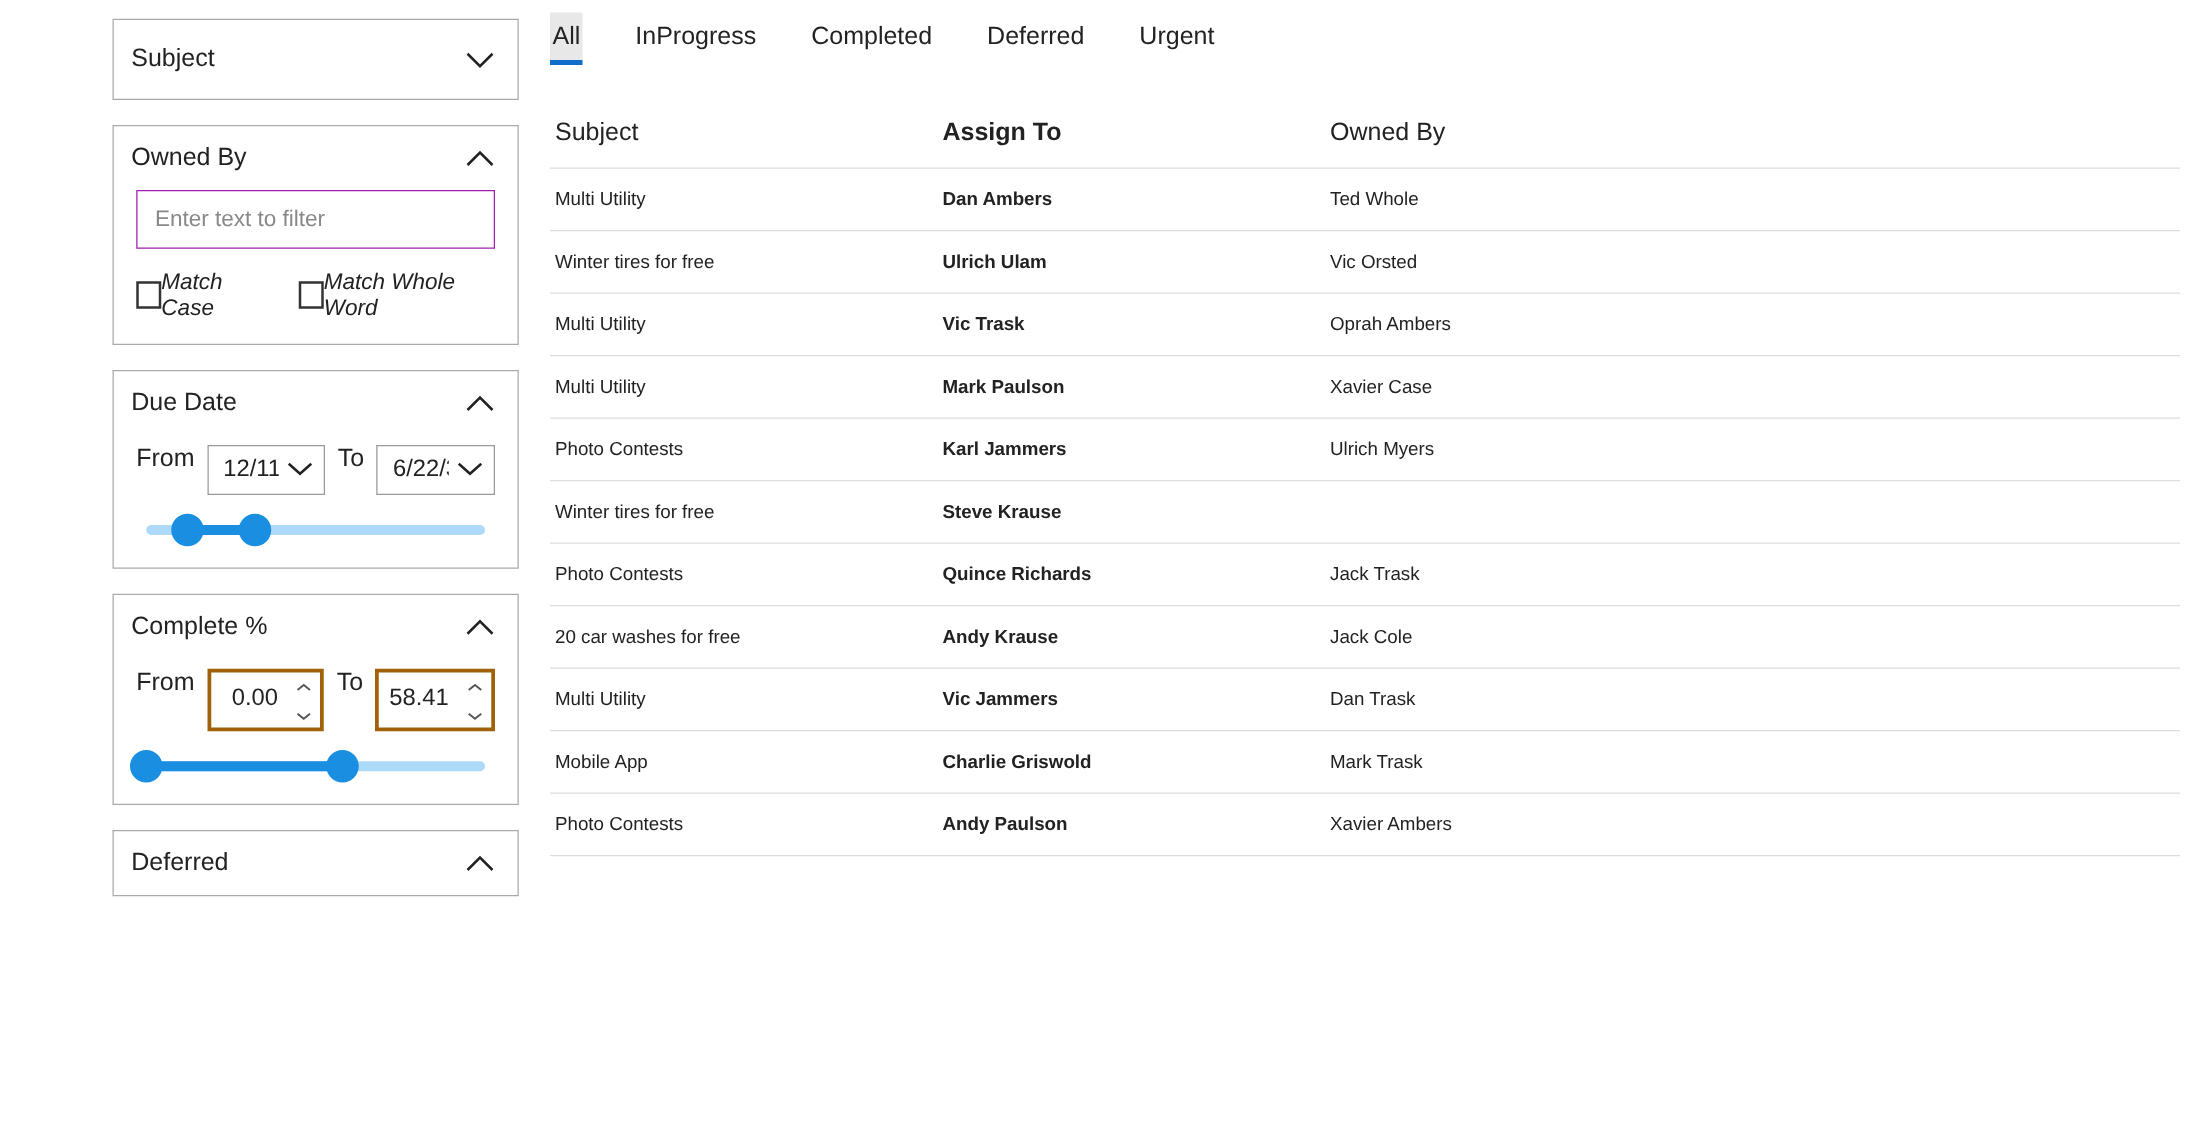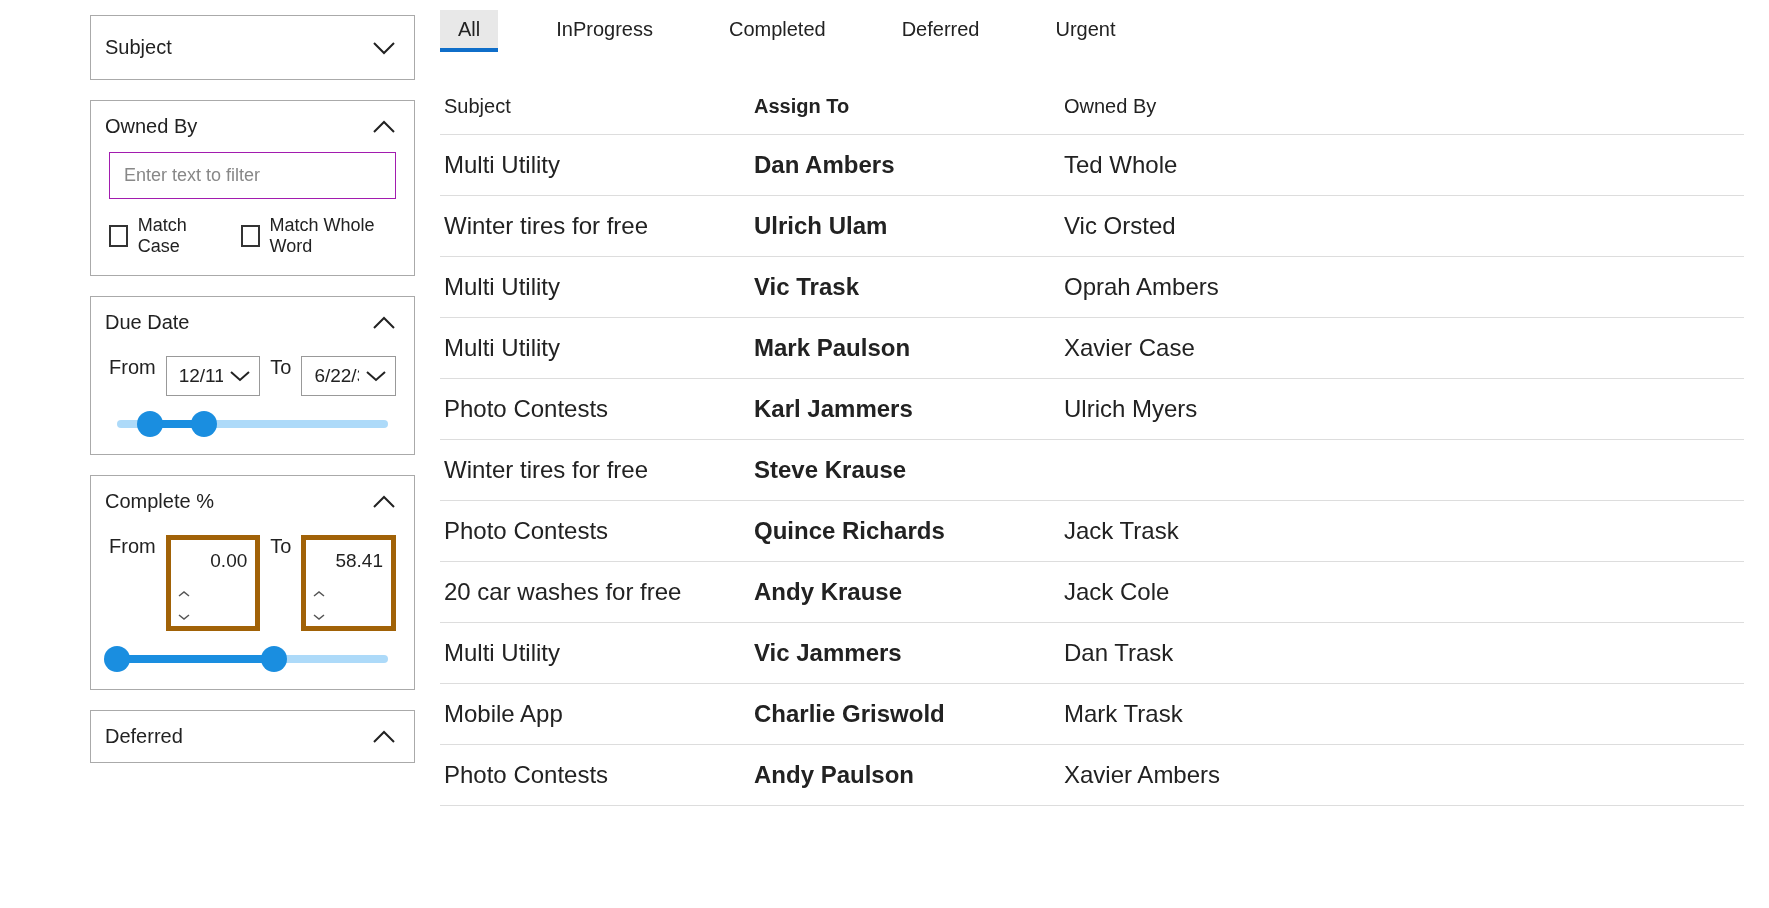--- a/index.html
+++ b/index.html
@@ -59,21 +59,21 @@
   color: #888;
 }
 .checkbox-row {
   display: flex;
   gap: 24px;
   margin-top: 16px;
 }
 .checkbox-item {
   display: flex;
   align-items: center;
-  gap: 10px;
+  font-style: italic;
 }
 .checkbox {
   width: 22px;
   height: 22px;
   border: 2px solid #333;
   display: inline-block;
 }
 .range-row {
   display: flex;
   gap: 10px;
@@ -91,25 +91,24 @@
   font-size: 19px;
   width: 135px;
   overflow: hidden;
 }
 .date-box .val {
   white-space: nowrap;
   overflow: hidden;
   flex: 1;
 }
 .spin-box {
-  border: 5px solid #a16207;
+  border: 3px solid #a16207;
   display: flex;
   align-items: stretch;
   width: 135px;
-  flex-direction: column;
 }
 .spin-box .num {
   flex: 1;
   text-align: right;
   padding: 10px 8px;
   font-size: 19px;
 }
 .spin-ctrl {
   display: flex;
   flex-direction: column;
@@ -137,21 +136,21 @@
   background: #1a8ee0;
   border-radius: 50%;
   top: 50%;
   transform: translate(-50%, -50%);
 }
 .tabs {
   display: flex;
   gap: 40px;
 }
 .tab {
-  padding: 8px 18px;
+  padding: 8px 2px;
   font-size: 20px;
   cursor: pointer;
   position: relative;
 }
 .tab.active {
   background: #e8e8e8;
 }
 .tab.active::after {
   content: '';
   position: absolute;
@@ -167,21 +166,21 @@
 .grid-header, .grid-row {
   display: flex;
   align-items: center;
   padding: 16px 4px;
   border-bottom: 1px solid #ddd;
 }
 .grid-header {
   font-size: 20px;
 }
 .grid-row {
-  font-size: 24px;
+  font-size: 15px;
 }
 .col-subject { flex: 0 0 310px; }
 .col-assign  { flex: 0 0 310px; font-weight: bold; }
 .col-owned   { flex: 1; }
 </style>
 </head>
 <body>
 
 <div class="sidebar">
 

